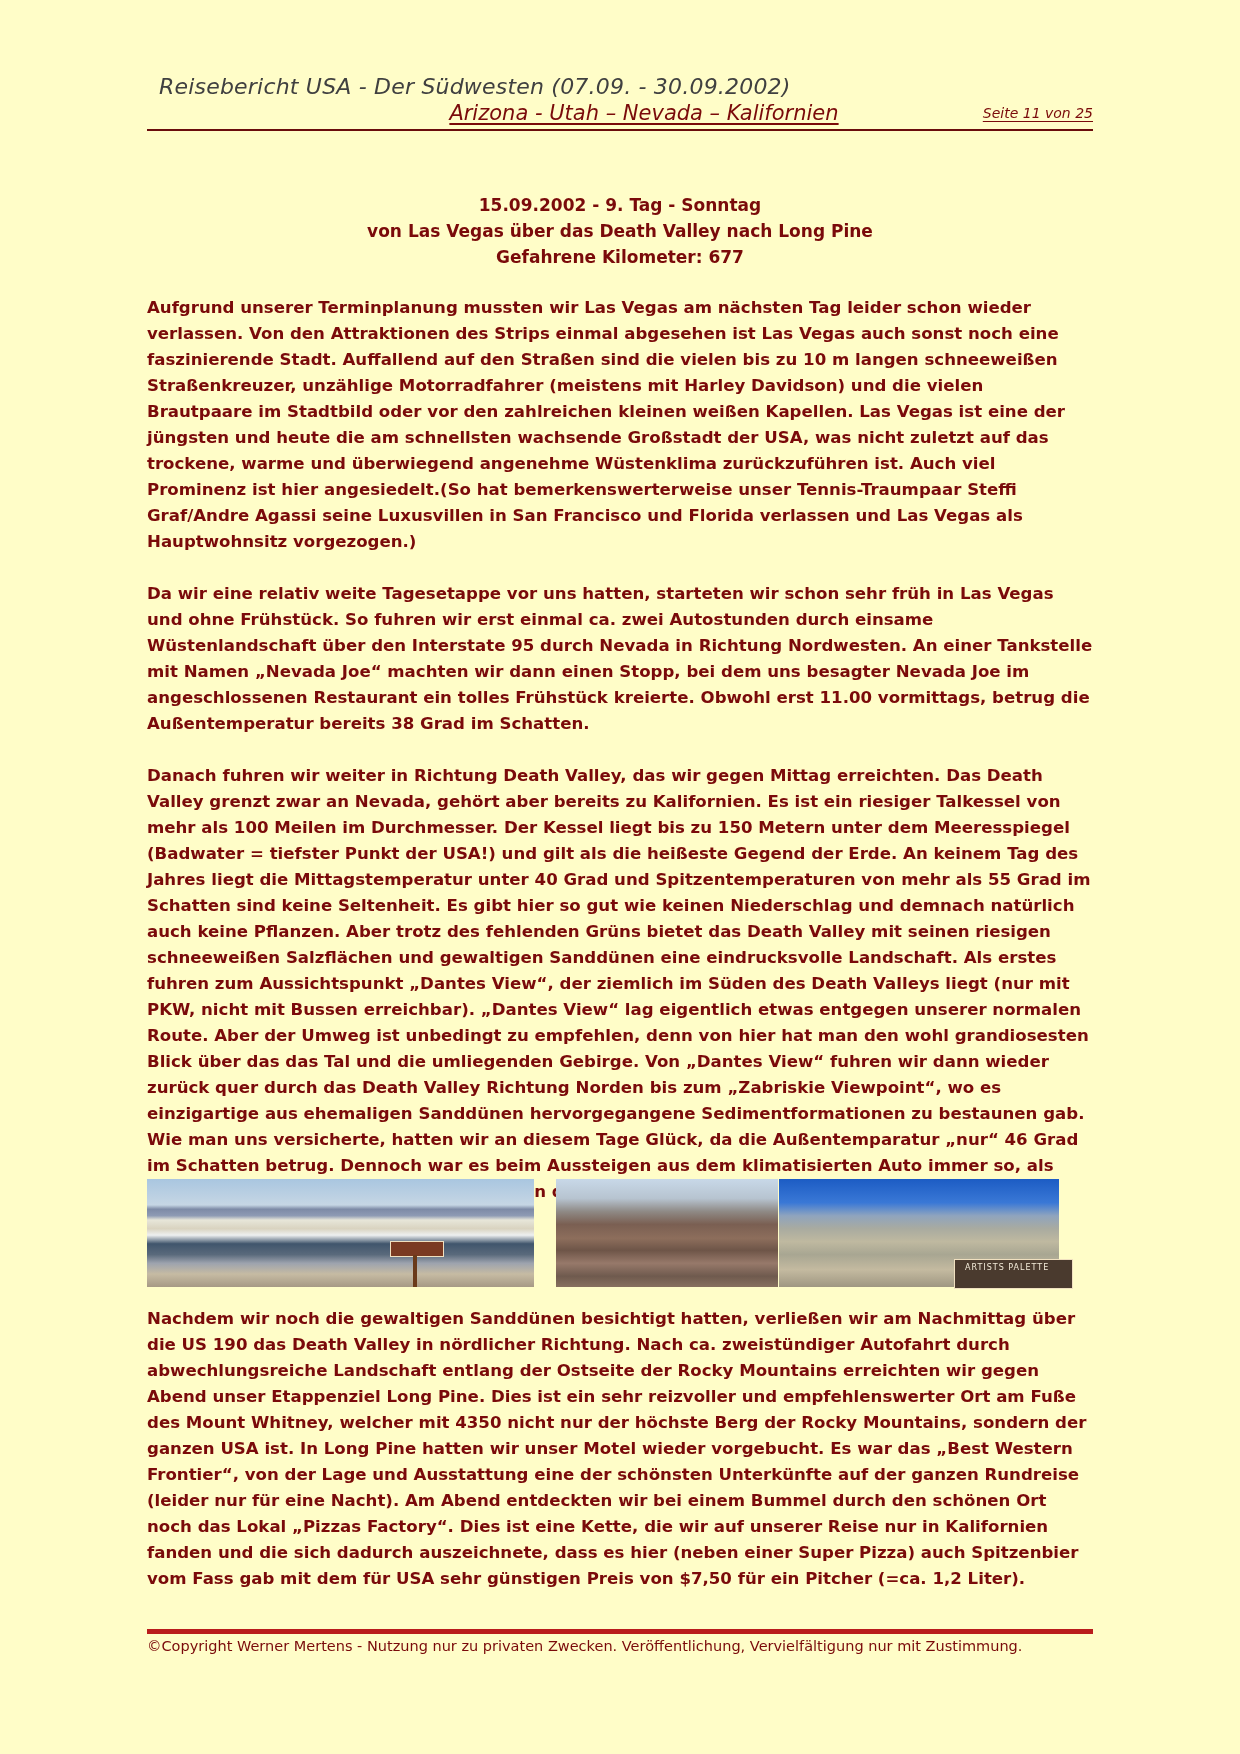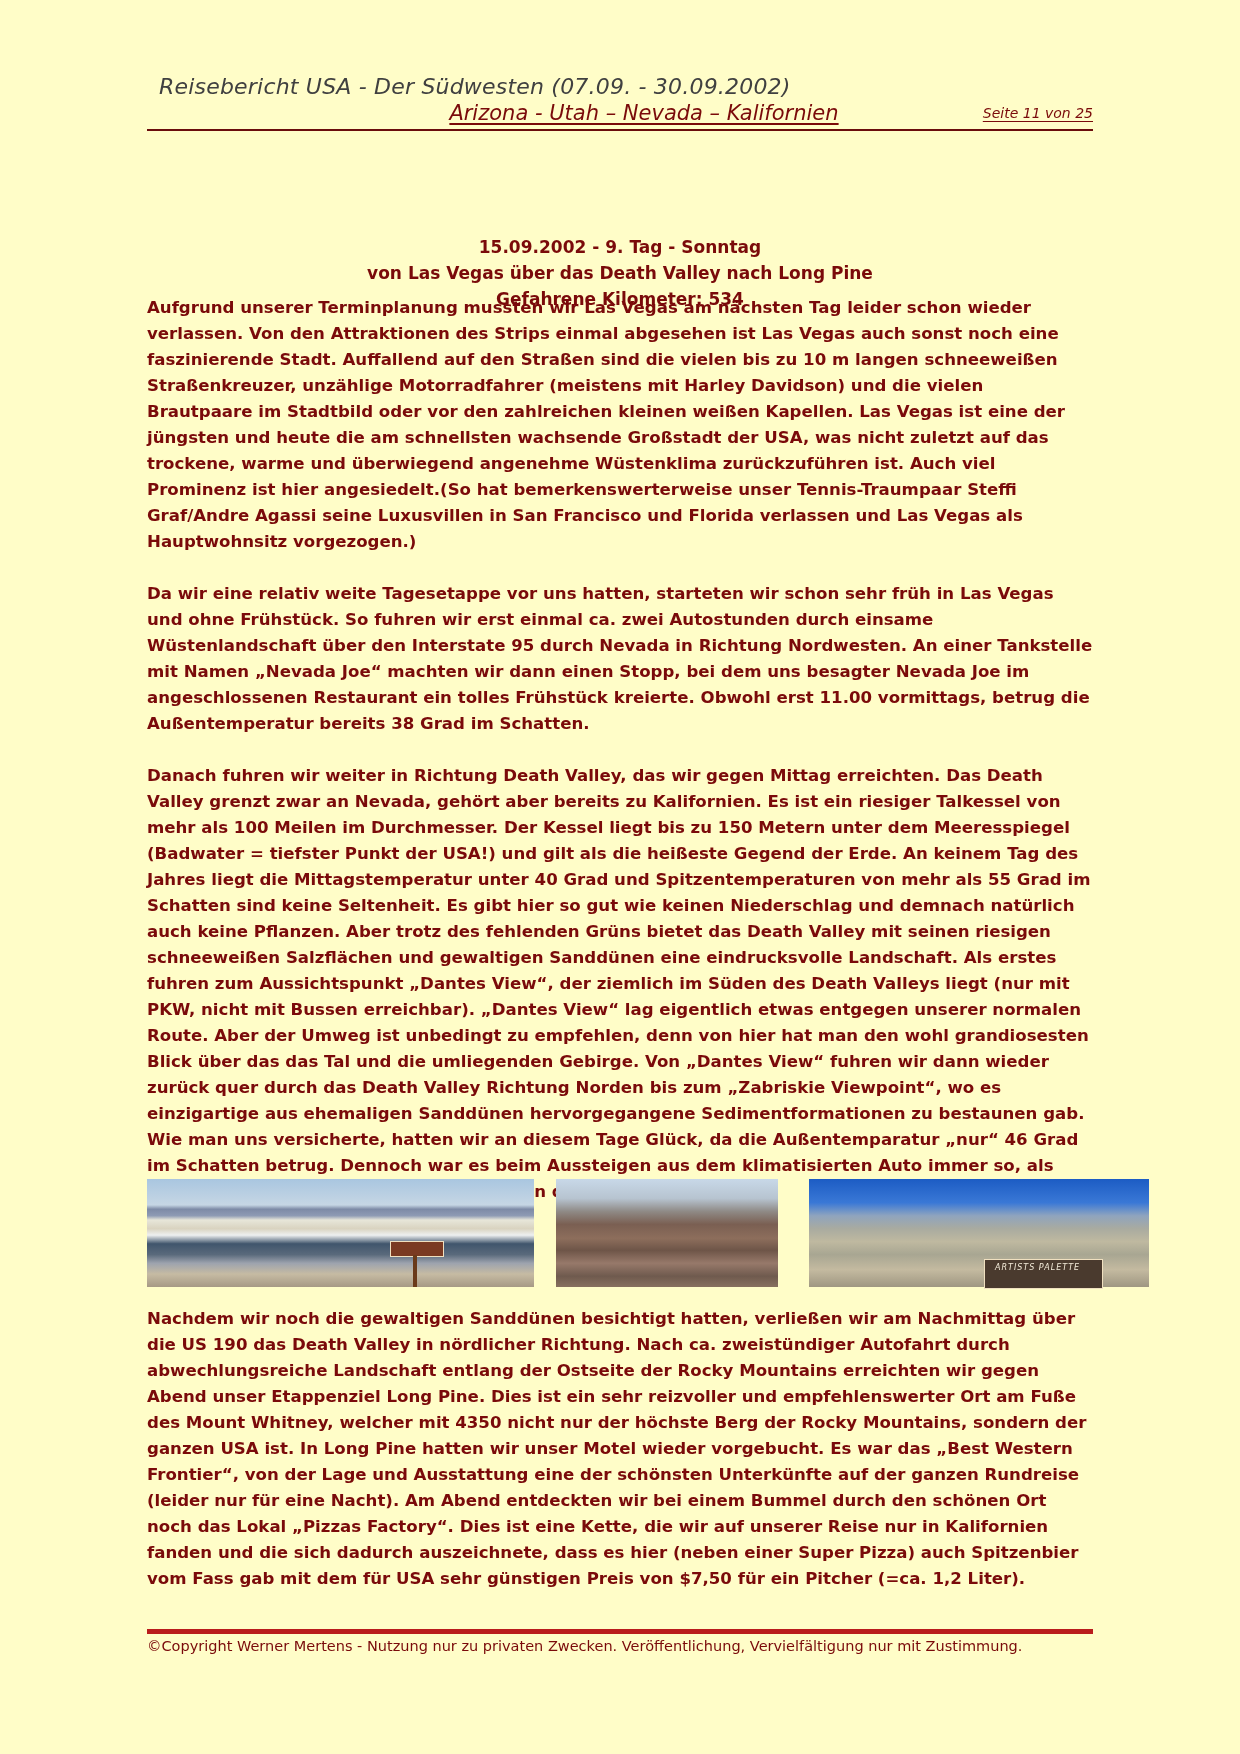--- a/index.html
+++ b/index.html
@@ -25,44 +25,43 @@
       position: absolute; left: 0; right: 0; text-align: center;
       font-style: italic; font-size: 21px; top: 2px; padding-left: 48px;
       text-decoration: underline; text-underline-offset: 3px;
     }
     .h-page {
       position: absolute; right: 0; top: 6px; font-style: italic; font-size: 14px;
       text-decoration: underline; text-underline-offset: 3px;
     }
     .day-head {
       position: absolute; left: 147px; top: 192px; width: 946px;
-      text-align: center; font-weight: bold; font-size: 17px; line-height: 26px; margin-top: 42px;
+      text-align: center; font-weight: bold; font-size: 17px; line-height: 26px;
     }
     .content {
       position: absolute; left: 147px; top: 295px; width: 946px;
       font-weight: bold; font-size: 16.6px; line-height: 26px;
     }
     .content p { margin: 0; }
     .p-gap { height: 26px; }
     .photos {
       position: absolute; top: 1179px; left: 147px; height: 108px; width: 946px;
     }
     .photo { position: absolute; top: 0; height: 108px; }
     .photo-1 {
       left: 0; width: 387px;
       background: linear-gradient(to bottom, #a9c6e0 0%, #c6d6e4 24%, #7d8aa6 28%, #8e9bb4 34%, #e7e6d9 38%, #d9d3c0 46%, #eef0f0 52%, #40556c 60%, #5a6a7c 70%, #9da3ae 78%, #c6bba3 88%, #a69985 100%);
     }
     .photo-2 {
       left: 409px; width: 222px;
       background: linear-gradient(to bottom, #c8d8e8 0%, #b7c4d0 18%, #8f8a86 30%, #7a5f52 42%, #8d6e5c 55%, #6e5548 66%, #97796a 78%, #6f5a4e 90%, #87705f 100%);
     }
     .photo-3 {
-      left: 662px; width: 340px;
+      left: 632px; width: 280px;
       background: linear-gradient(to bottom, #1c5cc4 0%, #3a78d6 22%, #8fa4be 34%, #a9aba0 46%, #bfb9a0 58%, #a8a692 70%, #c4baa0 84%, #9f9782 100%);
-      font-style: italic;
     }
     .sign {
       position: absolute; background: #7a3a22; border: 1px solid #f0e0c0;
     }
     .photo-1 .sign { left: 243px; top: 62px; width: 52px; height: 14px; }
     .photo-1 .post { position: absolute; left: 266px; top: 76px; width: 4px; height: 32px; background: #6a3a1a; }
     .photo-3 .sign { left: 175px; top: 80px; width: 117px; height: 28px; background: #4a3a2e; }
     .photo-3 .sign-text {
       position: absolute; left: 186px; top: 84px; color: #f2ead8; font-size: 8px;
       font-family: "DejaVu Sans", sans-serif; letter-spacing: 1px;
@@ -84,21 +83,21 @@
   <div class="h-title">Reisebericht USA - Der Südwesten (07.09. - 30.09.2002)</div>
   <div class="h-sub-row">
     <span class="h-sub">Arizona - Utah – Nevada – Kalifornien</span>
     <span class="h-page">Seite 11 von 25</span>
   </div>
 </div>
 
 <div class="day-head">
   <div>15.09.2002 - 9. Tag - Sonntag</div>
   <div>von Las Vegas über das Death Valley nach Long Pine</div>
-  <div>Gefahrene Kilometer: 534</div>
+  <div>Gefahrene Kilometer: 677</div>
 </div>
 
 <div class="content">
   <p>Aufgrund unserer Terminplanung mussten wir Las Vegas am nächsten Tag leider schon wieder verlassen. Von den Attraktionen des Strips einmal abgesehen ist Las Vegas auch sonst noch eine faszinierende Stadt. Auffallend auf den Straßen sind die vielen bis zu 10 m langen schneeweißen Straßenkreuzer, unzählige Motorradfahrer (meistens mit Harley Davidson) und die vielen Brautpaare im Stadtbild oder vor den zahlreichen kleinen weißen Kapellen. Las Vegas ist eine der jüngsten und heute die am schnellsten wachsende Großstadt der USA, was nicht zuletzt auf das trockene, warme und überwiegend angenehme Wüstenklima zurückzuführen ist. Auch viel Prominenz ist hier angesiedelt.(So hat bemerkenswerterweise unser Tennis-Traumpaar Steffi Graf/Andre Agassi seine Luxusvillen in San Francisco und Florida verlassen und Las Vegas als Hauptwohnsitz vorgezogen.)</p>
   <div class="p-gap"></div>
   <p>Da wir eine relativ weite Tagesetappe vor uns hatten, starteten wir schon sehr früh in Las Vegas und ohne Frühstück. So fuhren wir erst einmal ca. zwei Autostunden durch einsame Wüstenlandschaft über den Interstate 95 durch Nevada in Richtung Nordwesten. An einer Tankstelle mit Namen „Nevada Joe“ machten wir dann einen Stopp, bei dem uns besagter Nevada Joe im angeschlossenen Restaurant ein tolles Frühstück kreierte. Obwohl erst 11.00 vormittags, betrug die Außentemperatur bereits 38 Grad im Schatten.</p>
   <div class="p-gap"></div>
   <p>Danach fuhren wir weiter in Richtung Death Valley, das wir gegen Mittag erreichten. Das Death Valley grenzt zwar an Nevada, gehört aber bereits zu Kalifornien. Es ist ein riesiger Talkessel von mehr als 100 Meilen im Durchmesser. Der Kessel liegt bis zu 150 Metern unter dem Meeresspiegel (Badwater = tiefster Punkt der USA!) und gilt als die heißeste Gegend der Erde. An keinem Tag des Jahres liegt die Mittagstemperatur unter 40 Grad und Spitzentemperaturen von mehr als 55 Grad im Schatten sind keine Seltenheit. Es gibt hier so gut wie keinen Niederschlag und demnach natürlich auch keine Pflanzen. Aber trotz des fehlenden Grüns bietet das Death Valley mit seinen riesigen schneeweißen Salzflächen und gewaltigen Sanddünen eine eindrucksvolle Landschaft. Als erstes fuhren zum Aussichtspunkt „Dantes View“, der ziemlich im Süden des Death Valleys liegt (nur mit PKW, nicht mit Bussen erreichbar). „Dantes View“ lag eigentlich etwas entgegen unserer normalen Route. Aber der Umweg ist unbedingt zu empfehlen, denn von hier hat man den wohl grandiosesten Blick über das das Tal und die umliegenden Gebirge. Von „Dantes View“ fuhren wir dann wieder zurück quer durch das Death Valley Richtung Norden bis zum „Zabriskie Viewpoint“, wo es einzigartige aus ehemaligen Sanddünen hervorgegangene Sedimentformationen zu bestaunen gab. Wie man uns versicherte, hatten wir an diesem Tage Glück, da die Außentemparatur „nur“ 46 Grad im Schatten betrug. Dennoch war es beim Aussteigen aus dem klimatisierten Auto immer so, als hielte einem jemand einen heißen Föhn an den Kopf.</p>
 </div>
 

